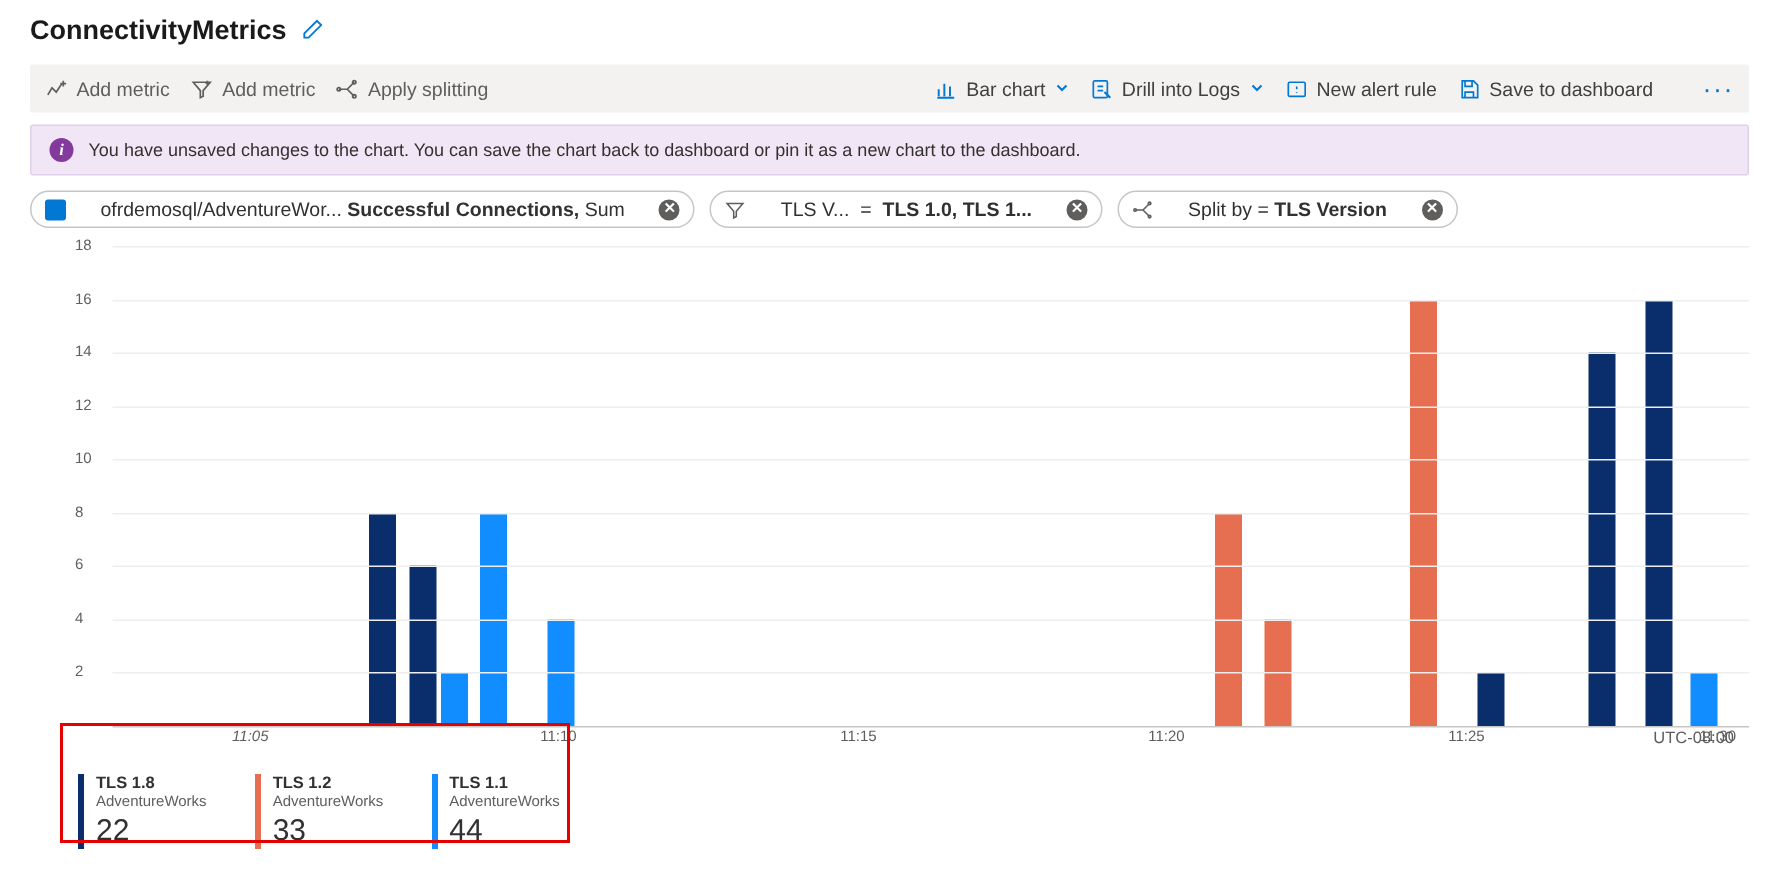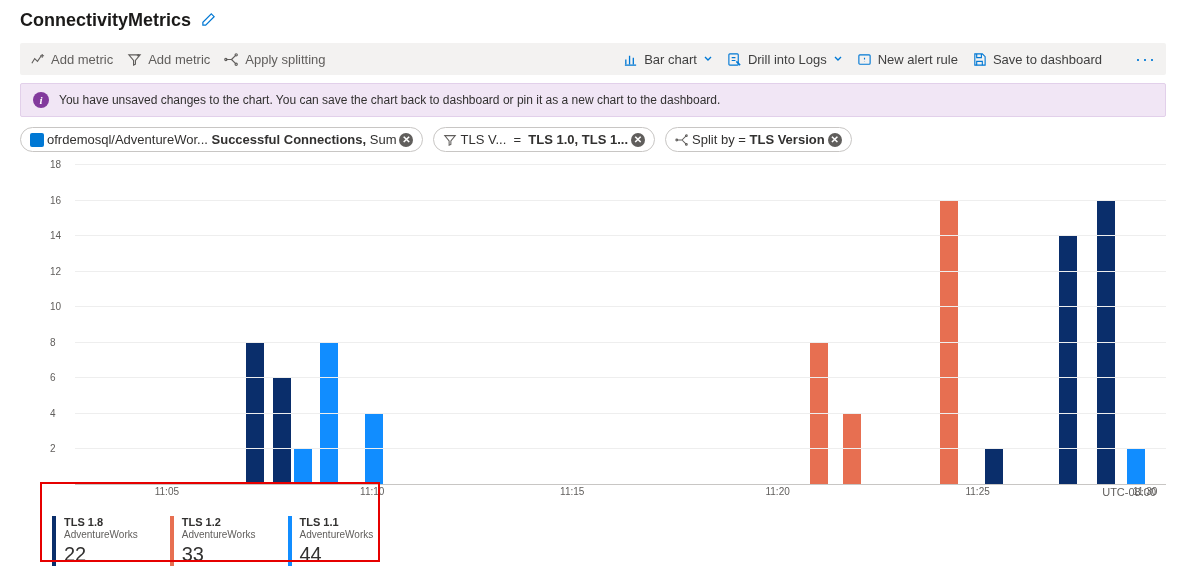--- a/index.html
+++ b/index.html
@@ -19,21 +19,21 @@
   .tb-btn.hasdrop svg.chev { width: 10px; height: 10px; }
   .tb-btn svg.ic { width: 15px; height: 15px; }
   .tb-btn.dark { color: #404040; }
   .only-chev { color: #0078d4; border-left: 1px solid #c8c6c4; padding-left: 8px; margin-left: -4px; }
   .ellipsis { font-size: 18px; color: #0078d4; cursor: pointer; line-height: 1; letter-spacing: 1px; }
   
   .banner { display: flex; align-items: center; gap: 10px; background: #f1e6f5; border: 1px solid #e2d0ea; padding: 8px 12px; margin-top: 8px; border-radius: 2px; font-size: 12px; color: #323130; }
   .banner-i { width: 16px; height: 16px; border-radius: 50%; background: #823a9c; color: #fff; display: flex; align-items: center; justify-content: center; font-weight: bold; font-size: 11px; font-style: italic; font-family: serif; }
   
   .chips { display: flex; gap: 10px; margin-top: 10px; }
-  .chip { display: inline-flex; align-items: center; gap: 3px; border: 1px solid #c8c6c4; border-radius: 14px; padding: 4px 9px; font-size: 13px; color: #323130; background: #fff; }
+  .chip { display: inline-flex; align-items: center; gap: 23px; border: 1px solid #c8c6c4; border-radius: 14px; padding: 4px 9px; font-size: 13px; color: #323130; background: #fff; }
   .chip .sq { width: 14px; height: 14px; background: #0078d4; border-radius: 2px; display: inline-block; }
   .chip .close { width: 14px; height: 14px; border-radius: 50%; background: #605e5c; color: #fff; display: inline-flex; align-items: center; justify-content: center; font-size: 10px; font-weight: bold; cursor: pointer; line-height: 1; }
   .chip b { font-weight: 600; }
   .chip svg { width: 14px; height: 14px; }
   
   .chart-area { margin-top: 12px; position: relative; }
   .axis-labels { position: relative; height: 320px; }
   .y-label { position: absolute; left: 30px; font-size: 10px; color: #605e5c; transform: translateY(-50%); }
   .gridline { position: absolute; left: 55px; right: 0; border-top: 1px solid #eee; }
   .gridline.base { border-top: 1px solid #c8c6c4; }
@@ -225,21 +225,21 @@
         <div class="gridline" style="top: 71.1111px;"></div>
         <div class="y-label" style="top: 71.1111px;">14</div>
         <div class="gridline" style="top: 35.5556px;"></div>
         <div class="y-label" style="top: 35.5556px;">16</div>
         <div class="gridline" style="top: 0px;"></div>
         <div class="y-label" style="top: 0px;">18</div>
         <div class="gridline base" style="top: 320px;"></div>
       </div>
     <div class="x-axis" id="xaxis">
       <span class="tz">UTC-08:00</span>
-    <div class="x-label" style="left: 8.5%;">11:05</div>
+    <div class="x-label" style="left: 8.5%; font-style: italic;">11:05</div>
         <div class="x-label" style="left: 27.5%;">11:10</div>
         <div class="x-label" style="left: 46%;">11:15</div>
         <div class="x-label" style="left: 65%;">11:20</div>
         <div class="x-label" style="left: 83.5%;">11:25</div>
         <div class="x-label" style="left: 99%;">11:30</div>
       </div>
   </div>
 
   <div class="legend-wrap">
     <div class="red-rect"></div>

